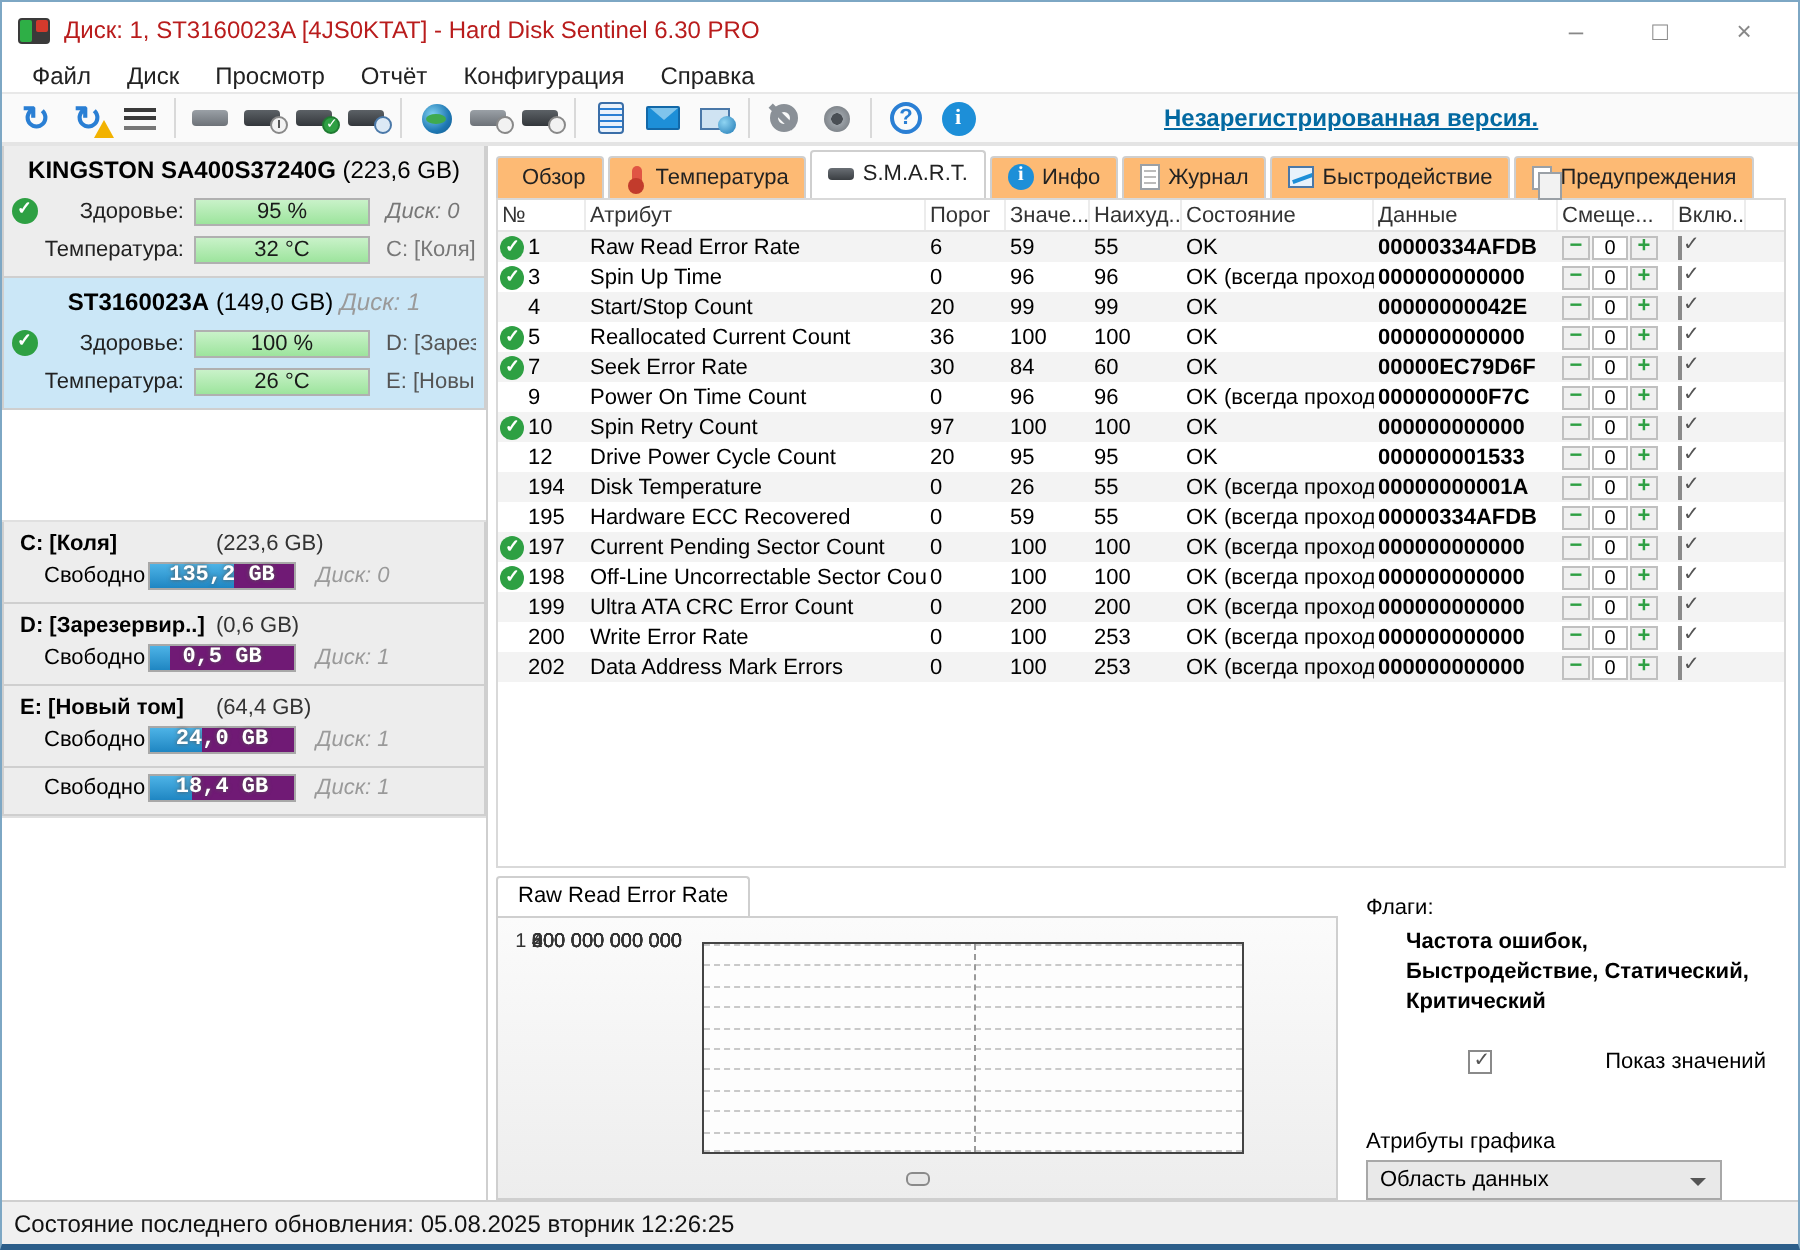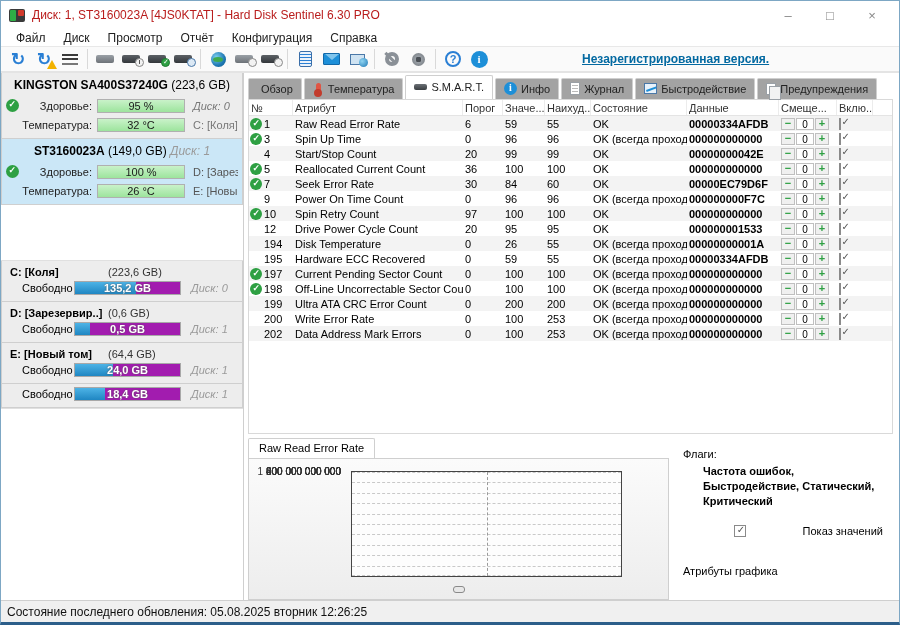--- a/index.html
+++ b/index.html
@@ -66,30 +66,30 @@
   .gbar { width:88px; height:14px; background:linear-gradient(#c9f2c9,#9de49d); border:1px solid #b0b0b0; text-align:center; font-size:11px; color:#1a1a1a; line-height:13px; }
   .sright { flex:1; padding-left:8px; font-size:11px; color:#777; white-space:nowrap; overflow:hidden; }
   .sright.dark { color:#555; }
   .side-gap { height:56px; background:#fff; border-bottom:1px solid #e0e0e0; }
   .part-panel { background:#ededed; border:1px solid #cfcfcf; border-top:none; padding:2px 0 4px; }
   .prow1 { display:flex; font-size:11px; padding:3px 8px 2px; }
   .pname { font-weight:bold; width:98px; }
   .psize { color:#333; }
   .prow2 { display:flex; align-items:center; font-size:11px; padding:1px 8px 2px 20px; }
   .pfree-label { width:52px; }
-  .pbar { width:107px; height:14px; background:#a21caf; border:1px solid #a8a8a8; position:relative; margin-right:10px; }
+  .pbar { width:74px; height:14px; background:#701a75; border:1px solid #a8a8a8; position:relative; margin-right:10px;font-family:Liberation Mono, monospace; }
   .pbar-fill { position:absolute; left:0; top:0; bottom:0; background:linear-gradient(#4db3e6,#1f86c2); }
   .pbar-text { position:absolute; inset:0; text-align:center; color:#fff; font-weight:bold; font-size:11px; line-height:13px; text-shadow:0 0 2px #555; }
   .pdisk { color:#9a9a9a; font-style:italic; }
   .side-rest { flex:1; background:#fff; border-top:1px solid #e0e0e0; }
 
   
   .content { flex:1; display:flex; flex-direction:column; min-width:0; background:#fff; padding:2px 6px 0 4px; }
   .tabs { display:flex; align-items:flex-end; height:24px; flex:0 0 auto; }
-  .tab { display:flex; align-items:center; gap:4px; font-size:11px; color:#222; background:#a3a3a3; border:1px solid #cfcfcf; border-bottom:none; padding:3px 8px 4px; margin-right:2px; border-radius:2px 2px 0 0; height:21px; }
+  .tab { display:flex; align-items:center; gap:4px; font-size:11px; color:#222; background:#fdba74; border:1px solid #cfcfcf; border-bottom:none; padding:3px 8px 4px; margin-right:2px; border-radius:2px 2px 0 0; height:21px; }
   .tab.active { background:#fff; height:24px; font-weight:normal; box-shadow:0 2px 0 #fff; }
   .ok-circ { width:13px; height:13px; border-radius:50%; background:#2ea043; position:relative; flex:0 0 auto; }
   .ok-circ::after { content:"✓"; position:absolute; left:2.5px; top:0px; color:#fff; font-size:9px; font-weight:bold; }
   .thermometer-icon { width:5px; height:12px; background:#e05544; border-radius:3px; position:relative; margin:0 3px; }
   .thermometer-icon::after { content:""; position:absolute; left:-2px; bottom:-2px; width:8px; height:8px; background:#c23b2c; border-radius:50%; }
   .drive-icon { width:13px; height:6px; background:linear-gradient(#6a6f75,#3a3e42); border-radius:2px; }
   .info-circle-icon { width:13px; height:13px; border-radius:50%; background:#1d8fd8; position:relative; }
   .info-circle-icon::after { content:"i"; position:absolute; left:5px; top:0px; color:#fff; font-size:10px; font-weight:bold; font-family:"Liberation Serif", serif; }
   .document-icon { width:10px; height:13px; background:#fff; border:1px solid #9aa0a6; position:relative; }
   .document-icon::after { content:""; position:absolute; left:1px; top:2px; width:6px; height:7px; background:repeating-linear-gradient(#bbb 0 1px, transparent 1px 3px); }
@@ -713,20 +713,24 @@
         <div class="graph-right">
           <div class="flags-label">Флаги:</div>
           <div class="flags-text">Частота ошибок, Быстродействие, Статический, Критический</div>
           <div class="showval-row">
             <span class="cbx">
                 <span class="tick">✓</span>
               </span>
             <span>Показ значений</span>
           </div>
           <div class="attrs-label">Атрибуты графика</div>
+          <div class="dropdown">
+            <span>Область данных</span>
+            <span class="dd-arrow"></span>
+          </div>
         </div>
       </div>
 
     </div>
   </div>
 
   <div class="statusbar">
     <span>Состояние последнего обновления: 05.08.2025 вторник 12:26:25</span>
   </div>
 

